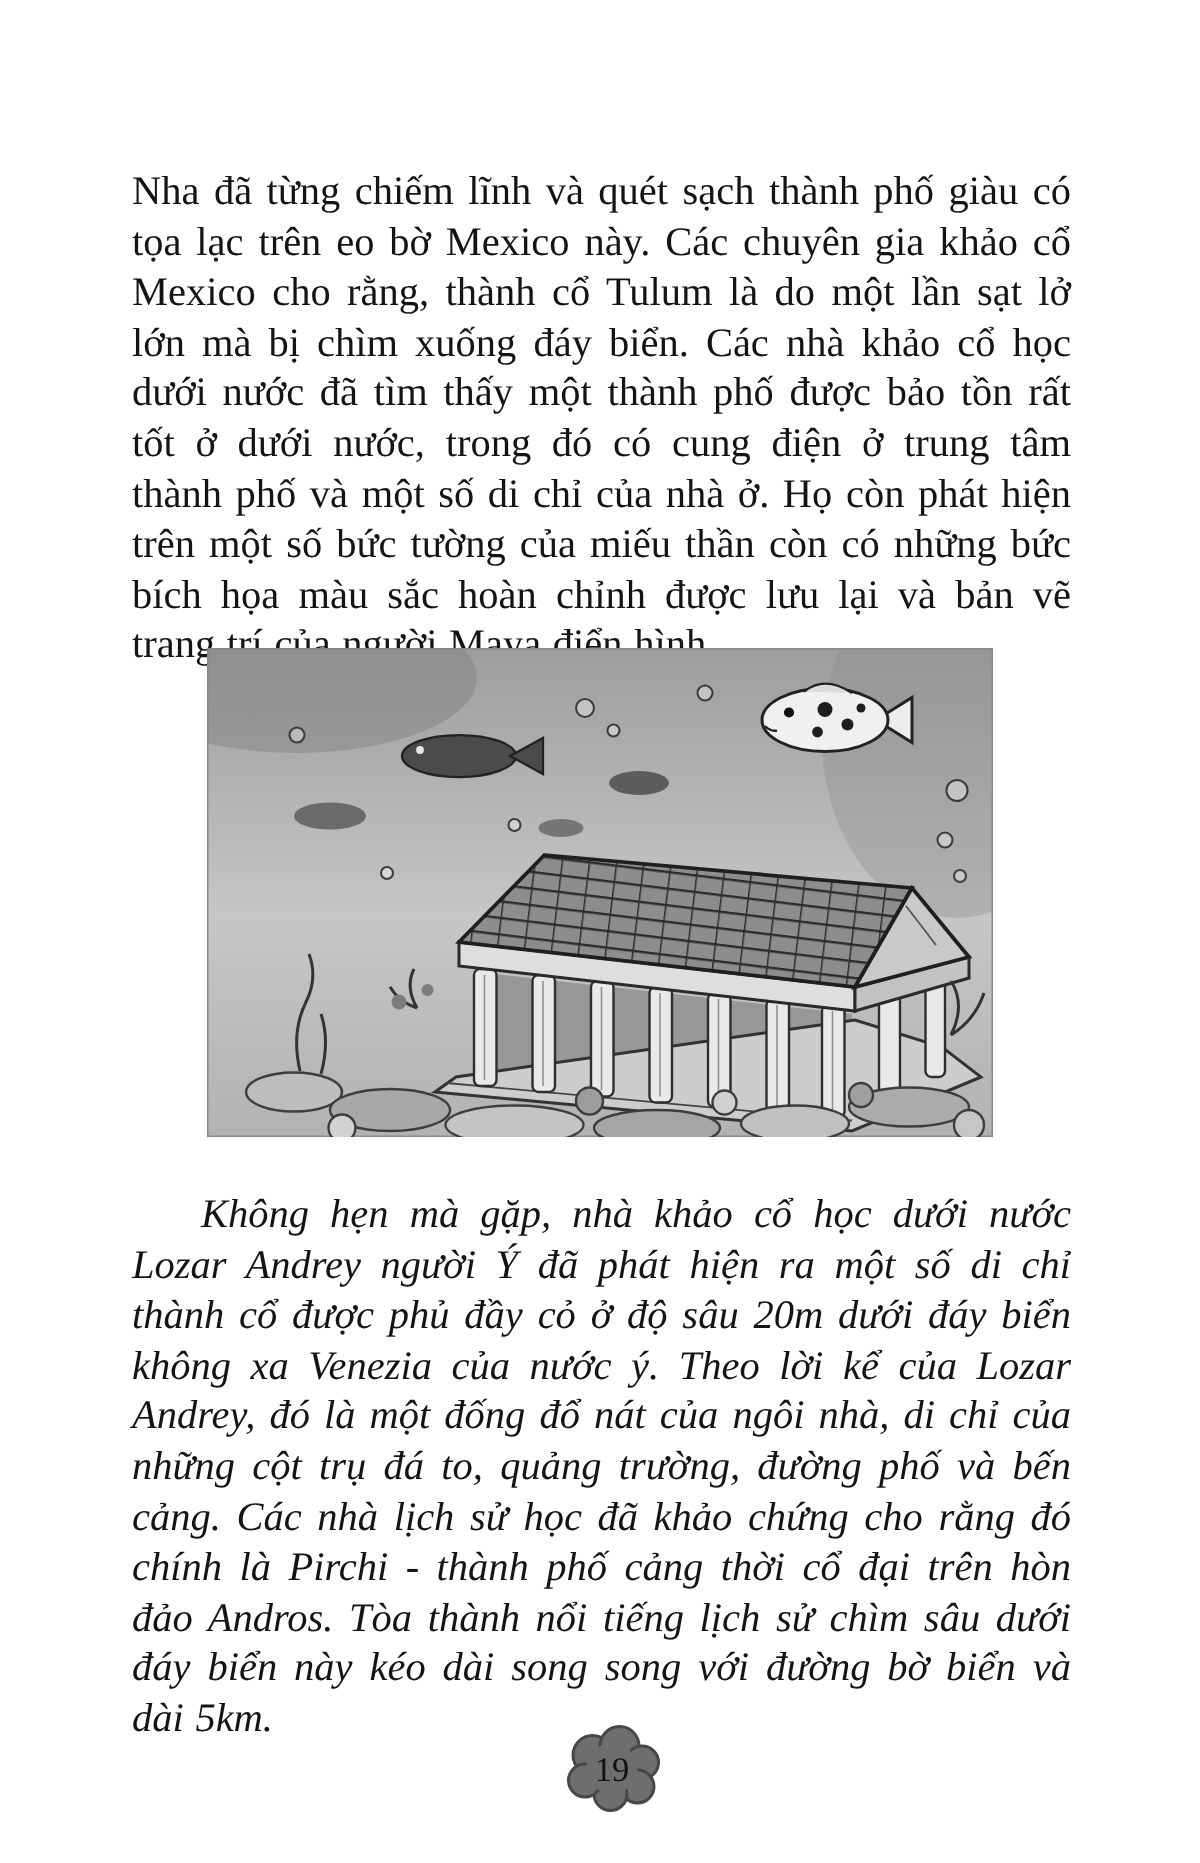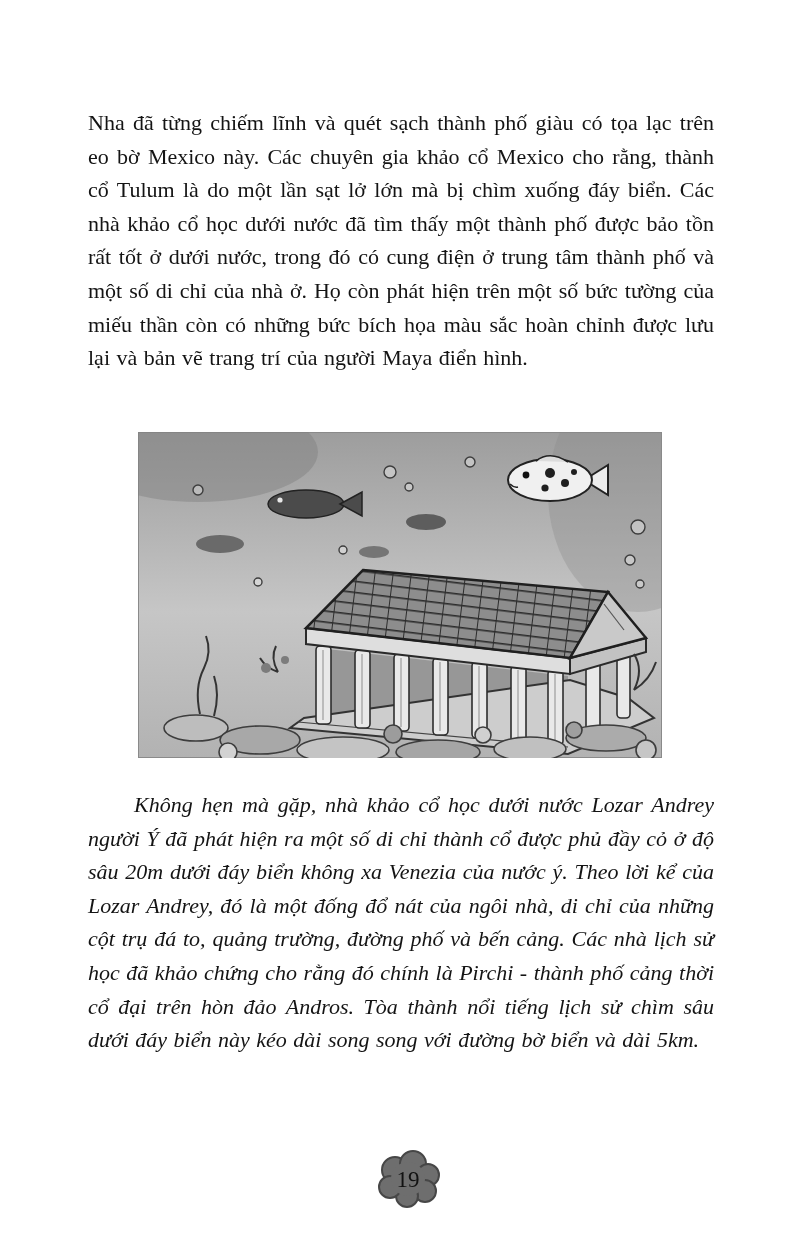--- a/index.html
+++ b/index.html
@@ -12,21 +12,21 @@
     position: relative;
     width: 800px;
     height: 1242px;
     background: #ffffff;
     overflow: hidden;
   }
   .text-block {
     position: absolute;
     left: 88px;
     width: 626px;
-    font-size: 22px;
+    font-size: 27px;
     line-height: 33.6px;
     text-align: justify;
     color: #141414;
     word-spacing: 1px;
   }
   .para-1 { top: 84px; }
   .para-2 { top: 766px; text-indent: 46px; font-style: italic; }
   .figure {
     position: absolute;
     left: 138px;

